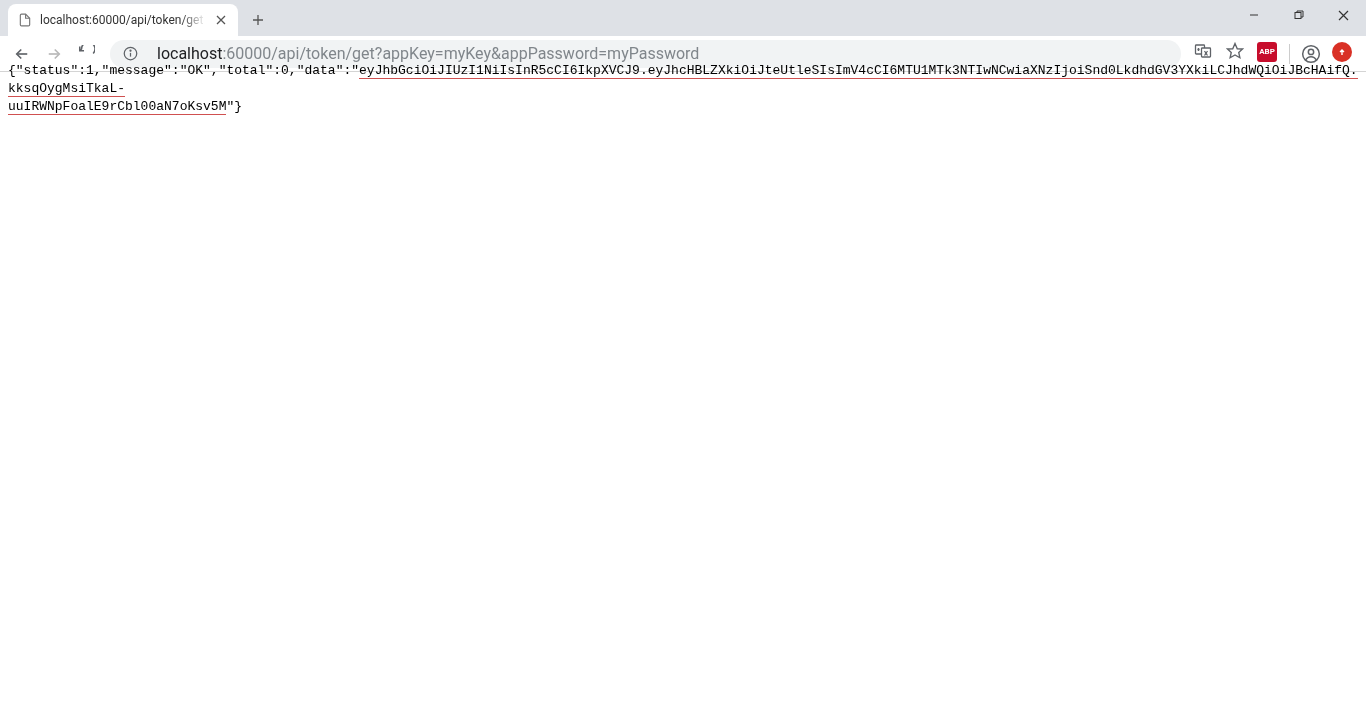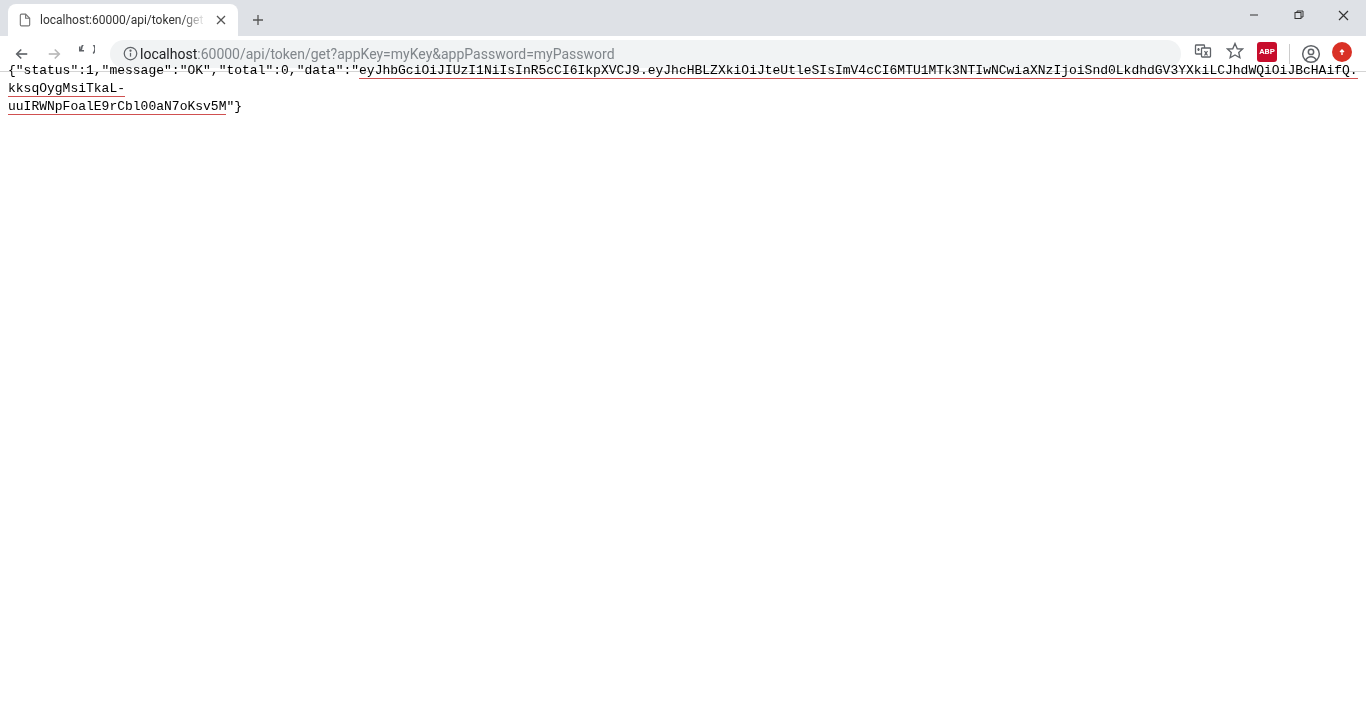--- a/index.html
+++ b/index.html
@@ -107,23 +107,23 @@
     .nav-btn.disabled { color: #b8b8b8; cursor: default; }
     .omnibox {
       flex: 1;
       height: 28px;
       background: #f1f3f4;
       border-radius: 14px;
       display: flex;
       align-items: center;
       padding: 0 12px;
       margin: 4px 6px;
-      font-size: 14px;
+      font-size: 16px;
       color: #202124;
-      gap: 2px;
+      gap: 19px;
     }
     .omnibox .security-icon {
       width: 16px;
       height: 16px;
       display: flex;
       align-items: center;
       justify-content: center;
       color: #5f6368;
     }
     .url-text { white-space: nowrap; }

